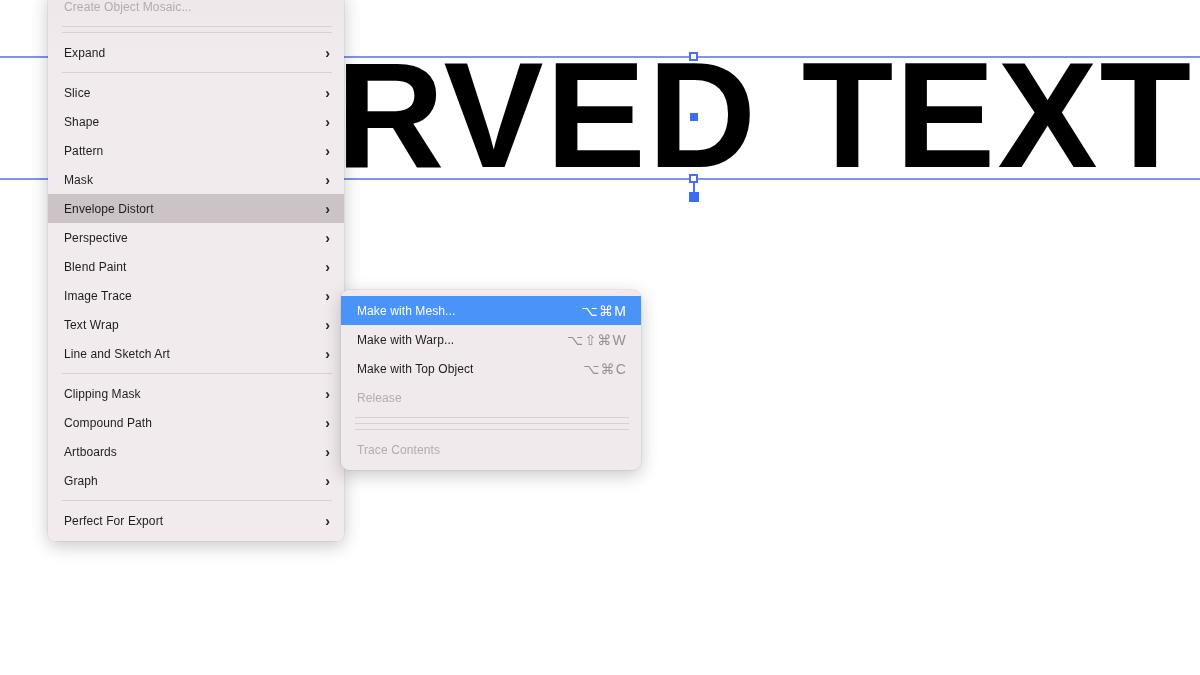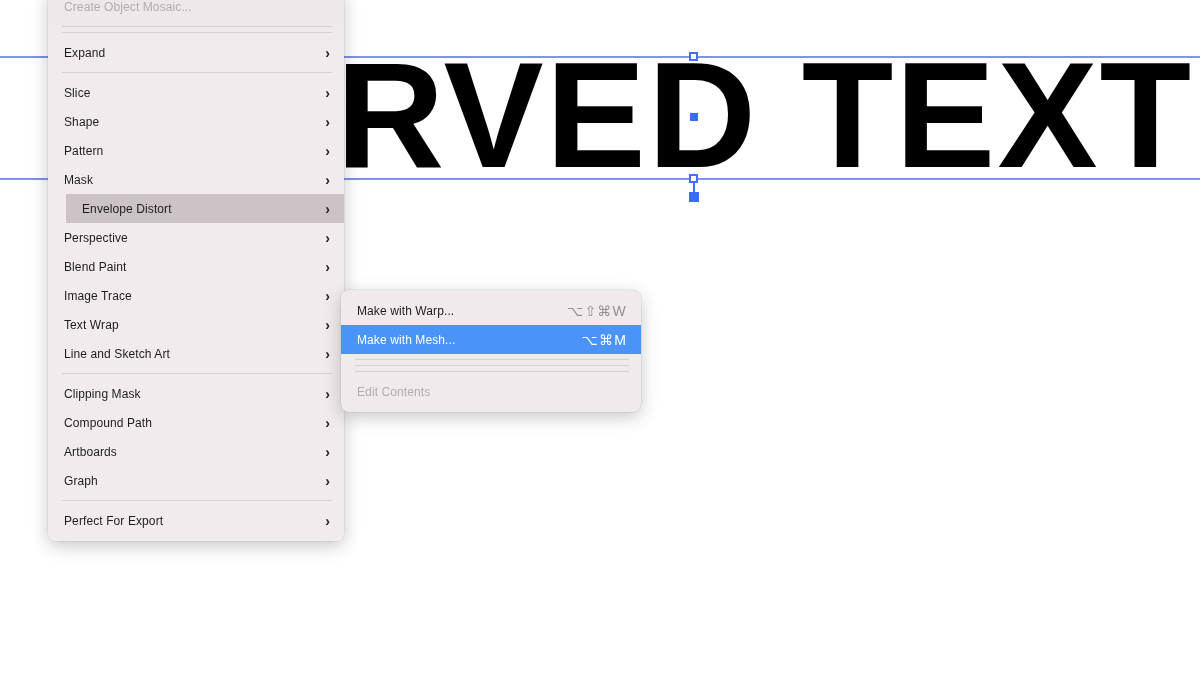--- a/index.html
+++ b/index.html
@@ -141,21 +141,20 @@
     font-weight: 700;
     color: #23232a;
     line-height: 1;
     margin-left: 10px;
   }
 
   .menu-item.disabled .label { color: #b2acae; }
 
   .menu-item.parent-active {
     background: #cbc3c5;
-    margin-left: 18px;
   }
 
   .menu-item.selected {
     background: #4a93f8;
   }
   .menu-item.selected .label { color: #ffffff; }
   .menu-item.selected .shortcut { color: #ffffff; }
 
   .menu-sep {
     height: 1px;
@@ -268,30 +267,39 @@
     </div>
     <div class="menu-sep"></div>
     <div class="menu-item">
       <span class="label">Perfect For Export</span>
       <span class="spacer"></span>
       <span class="chevron">›</span>
     </div>
   </div>
 
 <div class="menu-panel" id="envelope-submenu">
-    <div class="menu-item">
-      <span class="label">Make with Warp...</span>
-      <span class="spacer"></span>
-      <span class="shortcut">⌥⇧⌘W</span>
-    </div>
     <div class="menu-item selected">
       <span class="label">Make with Mesh...</span>
       <span class="spacer"></span>
       <span class="shortcut">⌥⌘M</span>
     </div>
-    <div class="menu-sep"></div>
-    <div class="menu-sep"></div>
-    <div class="menu-sep"></div>
+    <div class="menu-item">
+      <span class="label">Make with Warp...</span>
+      <span class="spacer"></span>
+      <span class="shortcut">⌥⇧⌘W</span>
+    </div>
+    <div class="menu-item">
+      <span class="label">Make with Top Object</span>
+      <span class="spacer"></span>
+      <span class="shortcut">⌥⌘C</span>
+    </div>
     <div class="menu-item disabled">
-      <span class="label">Edit Contents</span>
+      <span class="label">Release</span>
+      <span class="spacer"></span>
+    </div>
+    <div class="menu-sep"></div>
+    <div class="menu-sep"></div>
+    <div class="menu-sep"></div>
+    <div class="menu-item disabled">
+      <span class="label">Trace Contents</span>
       <span class="spacer"></span>
     </div>
   </div>
 
 </body></html>

